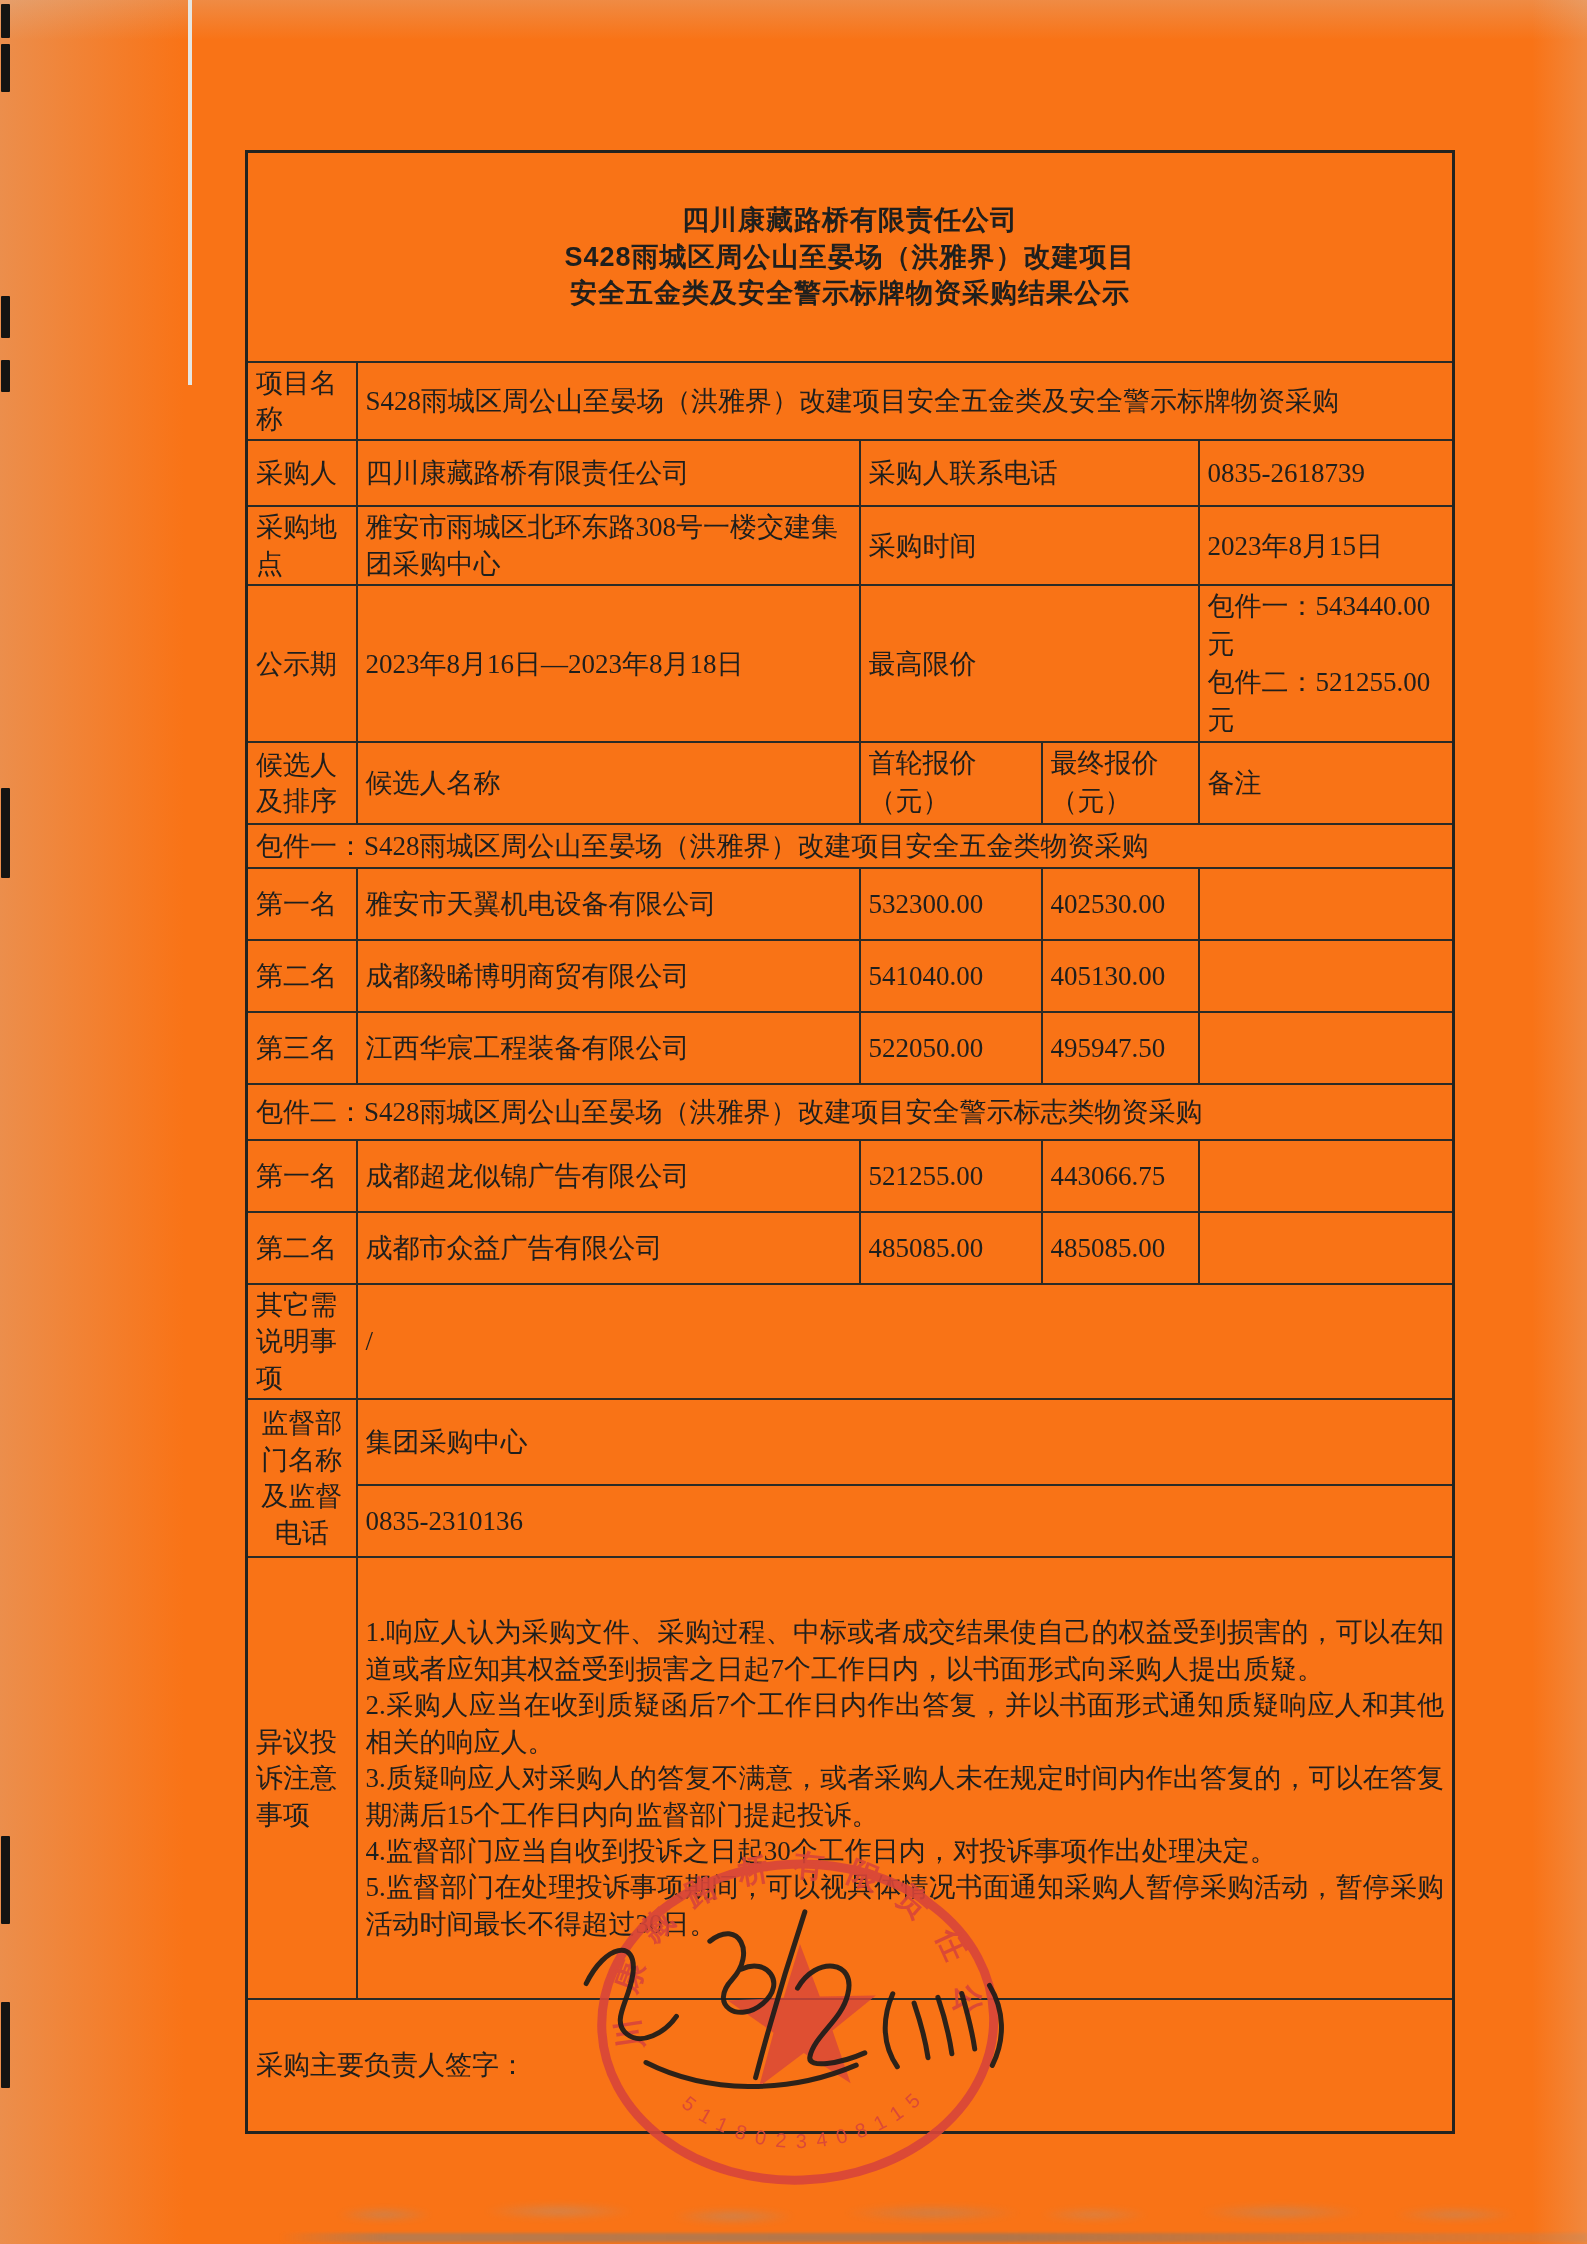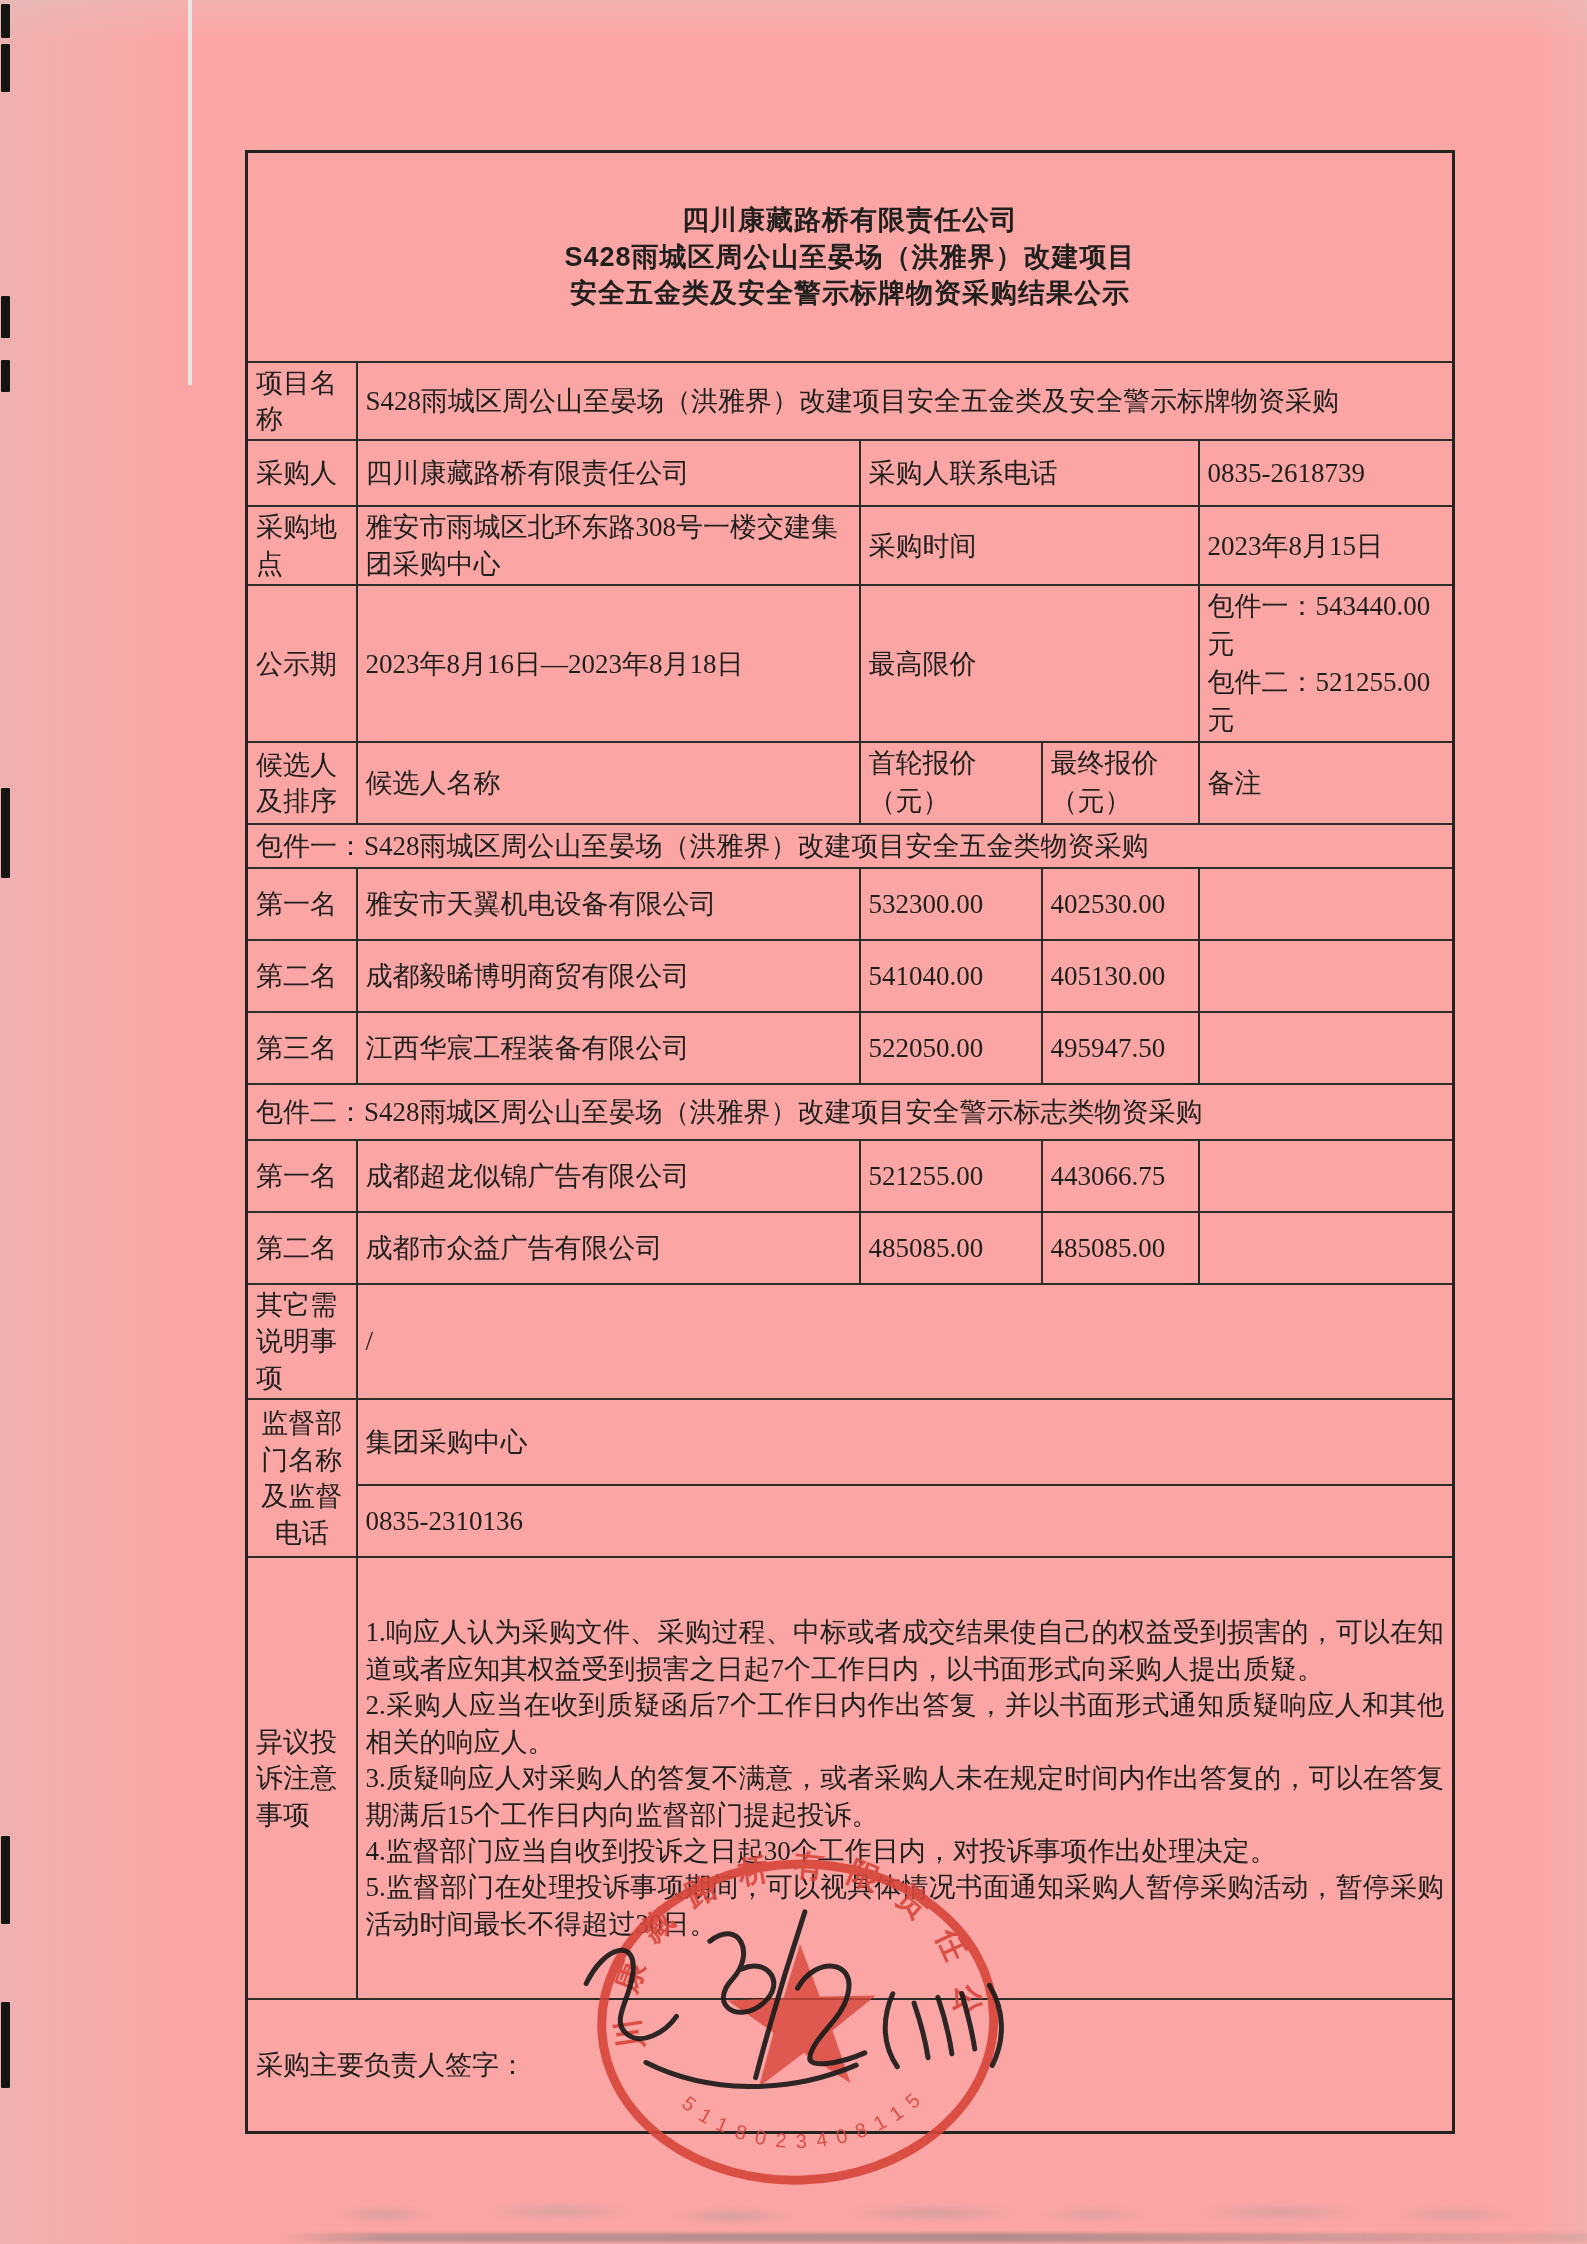--- a/index.html
+++ b/index.html
@@ -1,18 +1,18 @@
 <!DOCTYPE html>
 <html><head>
 <meta charset="utf-8">
 <style>
   html,body { margin:0; padding:0; background:#e8e8e6; }
   .page {
     position:relative; width:1587px; height:2244px; margin:0 auto;
-    background:#fca5a5; overflow:hidden;
+    background:#f97316; overflow:hidden;
     font-family:"Liberation Serif","DejaVu Serif",serif; color:#1f1f1d;
   }
   .page::before {
     content:""; position:absolute; inset:0; pointer-events:none;
     background:
       linear-gradient(to right, rgba(205,205,200,0.30), rgba(205,205,200,0) 185px),
       linear-gradient(to left, rgba(212,212,206,0.22), rgba(0,0,0,0) 55px),
       linear-gradient(to bottom, rgba(210,210,205,0.25), rgba(0,0,0,0) 40px);
   }
   .crease { position:absolute; left:188px; top:0; width:4px; height:385px; background:#e6e6e2; }

